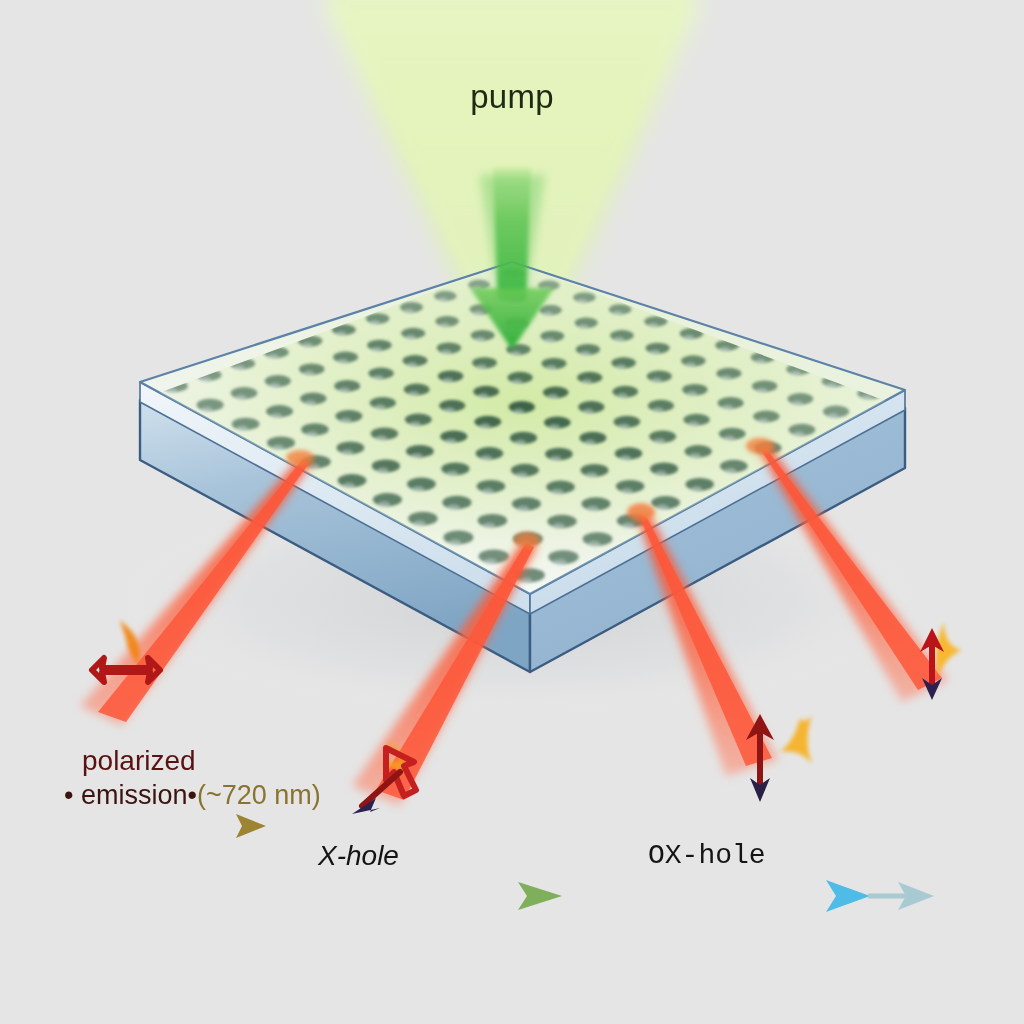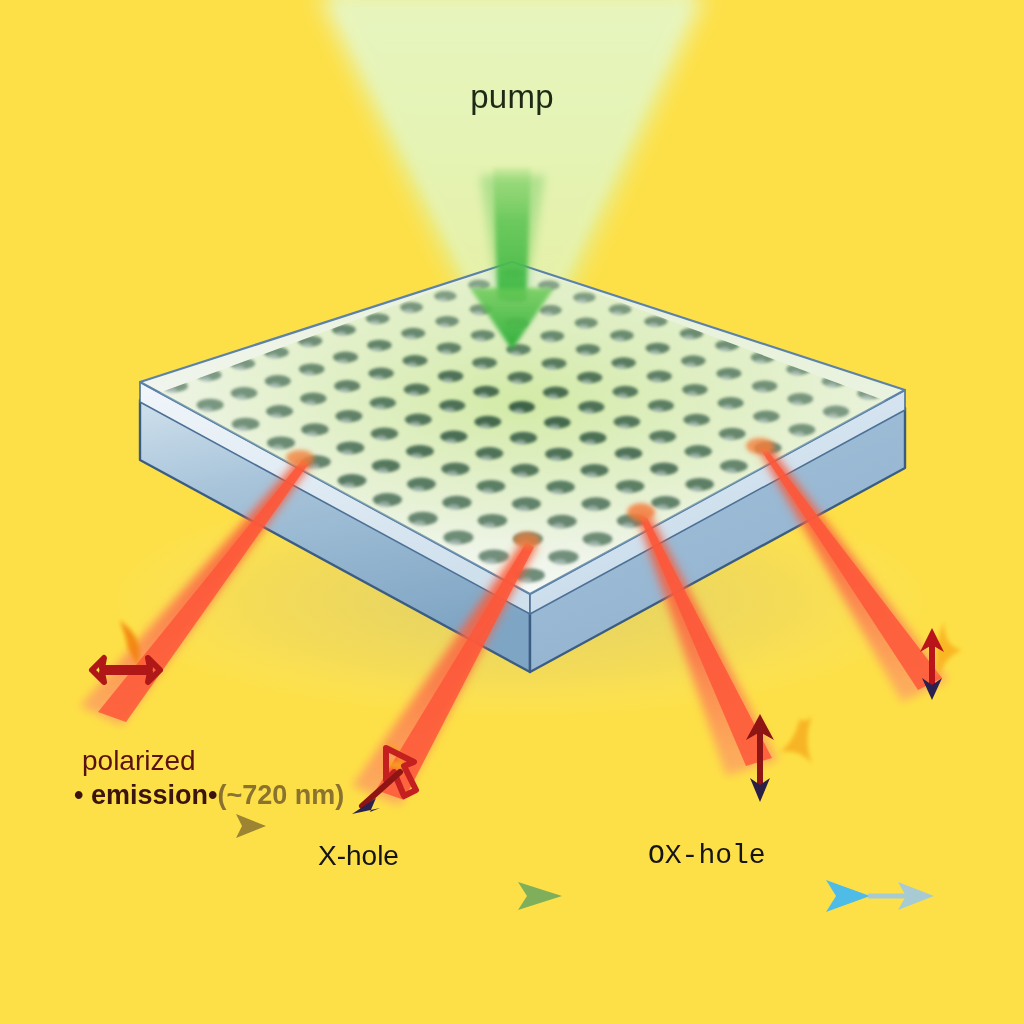--- a/index.html
+++ b/index.html
@@ -1,28 +1,28 @@
 <!DOCTYPE html>
 <html><head>
 <meta charset="utf-8">
 <style>
   html,body{margin:0;padding:0;background:#ffffff;}
   body{width:1024px;height:1024px;overflow:hidden;
        font-family:"Liberation Sans","DejaVu Sans",sans-serif;}
-  #stage{position:relative;width:1024px;height:1024px;background:#fde047;}
+  #stage{position:relative;width:1024px;height:1024px;background:#e5e5e5;}
   #scene{position:absolute;inset:0;}
   .txt{position:absolute;white-space:nowrap;}
   #pump-title{left:0;top:78px;width:1024px;text-align:center;
       font-size:33px;color:#1d2a14;letter-spacing:.3px;}
   #pump-sub{left:0;top:123px;width:1024px;text-align:center;
       font-size:30px;color:#24401a;letter-spacing:.3px;}
   #pol-line1{left:82px;top:745px;font-size:28px;color:#5a1111;}
-  #pol-line2{left:74px;top:780px;font-size:27px;color:#3b1410;font-weight:bold;}
+  #pol-line2{left:64px;top:780px;font-size:27px;color:#3b1410;}
   #pol-wave{color:#8a7230;}
-  #xhole-label{left:318px;top:840px;font-size:28px;color:#141414;}
+  #xhole-label{left:318px;top:840px;font-size:28px;color:#141414;font-style:italic;}
   #oxhole-label{left:648px;top:840px;font-size:28px;color:#141414;font-family:Liberation Mono, monospace;}
 </style>
 </head>
 <body>
 
 <div id="stage">
 
   <svg id="scene" viewBox="0 0 1024 1024">
     <defs>
 

